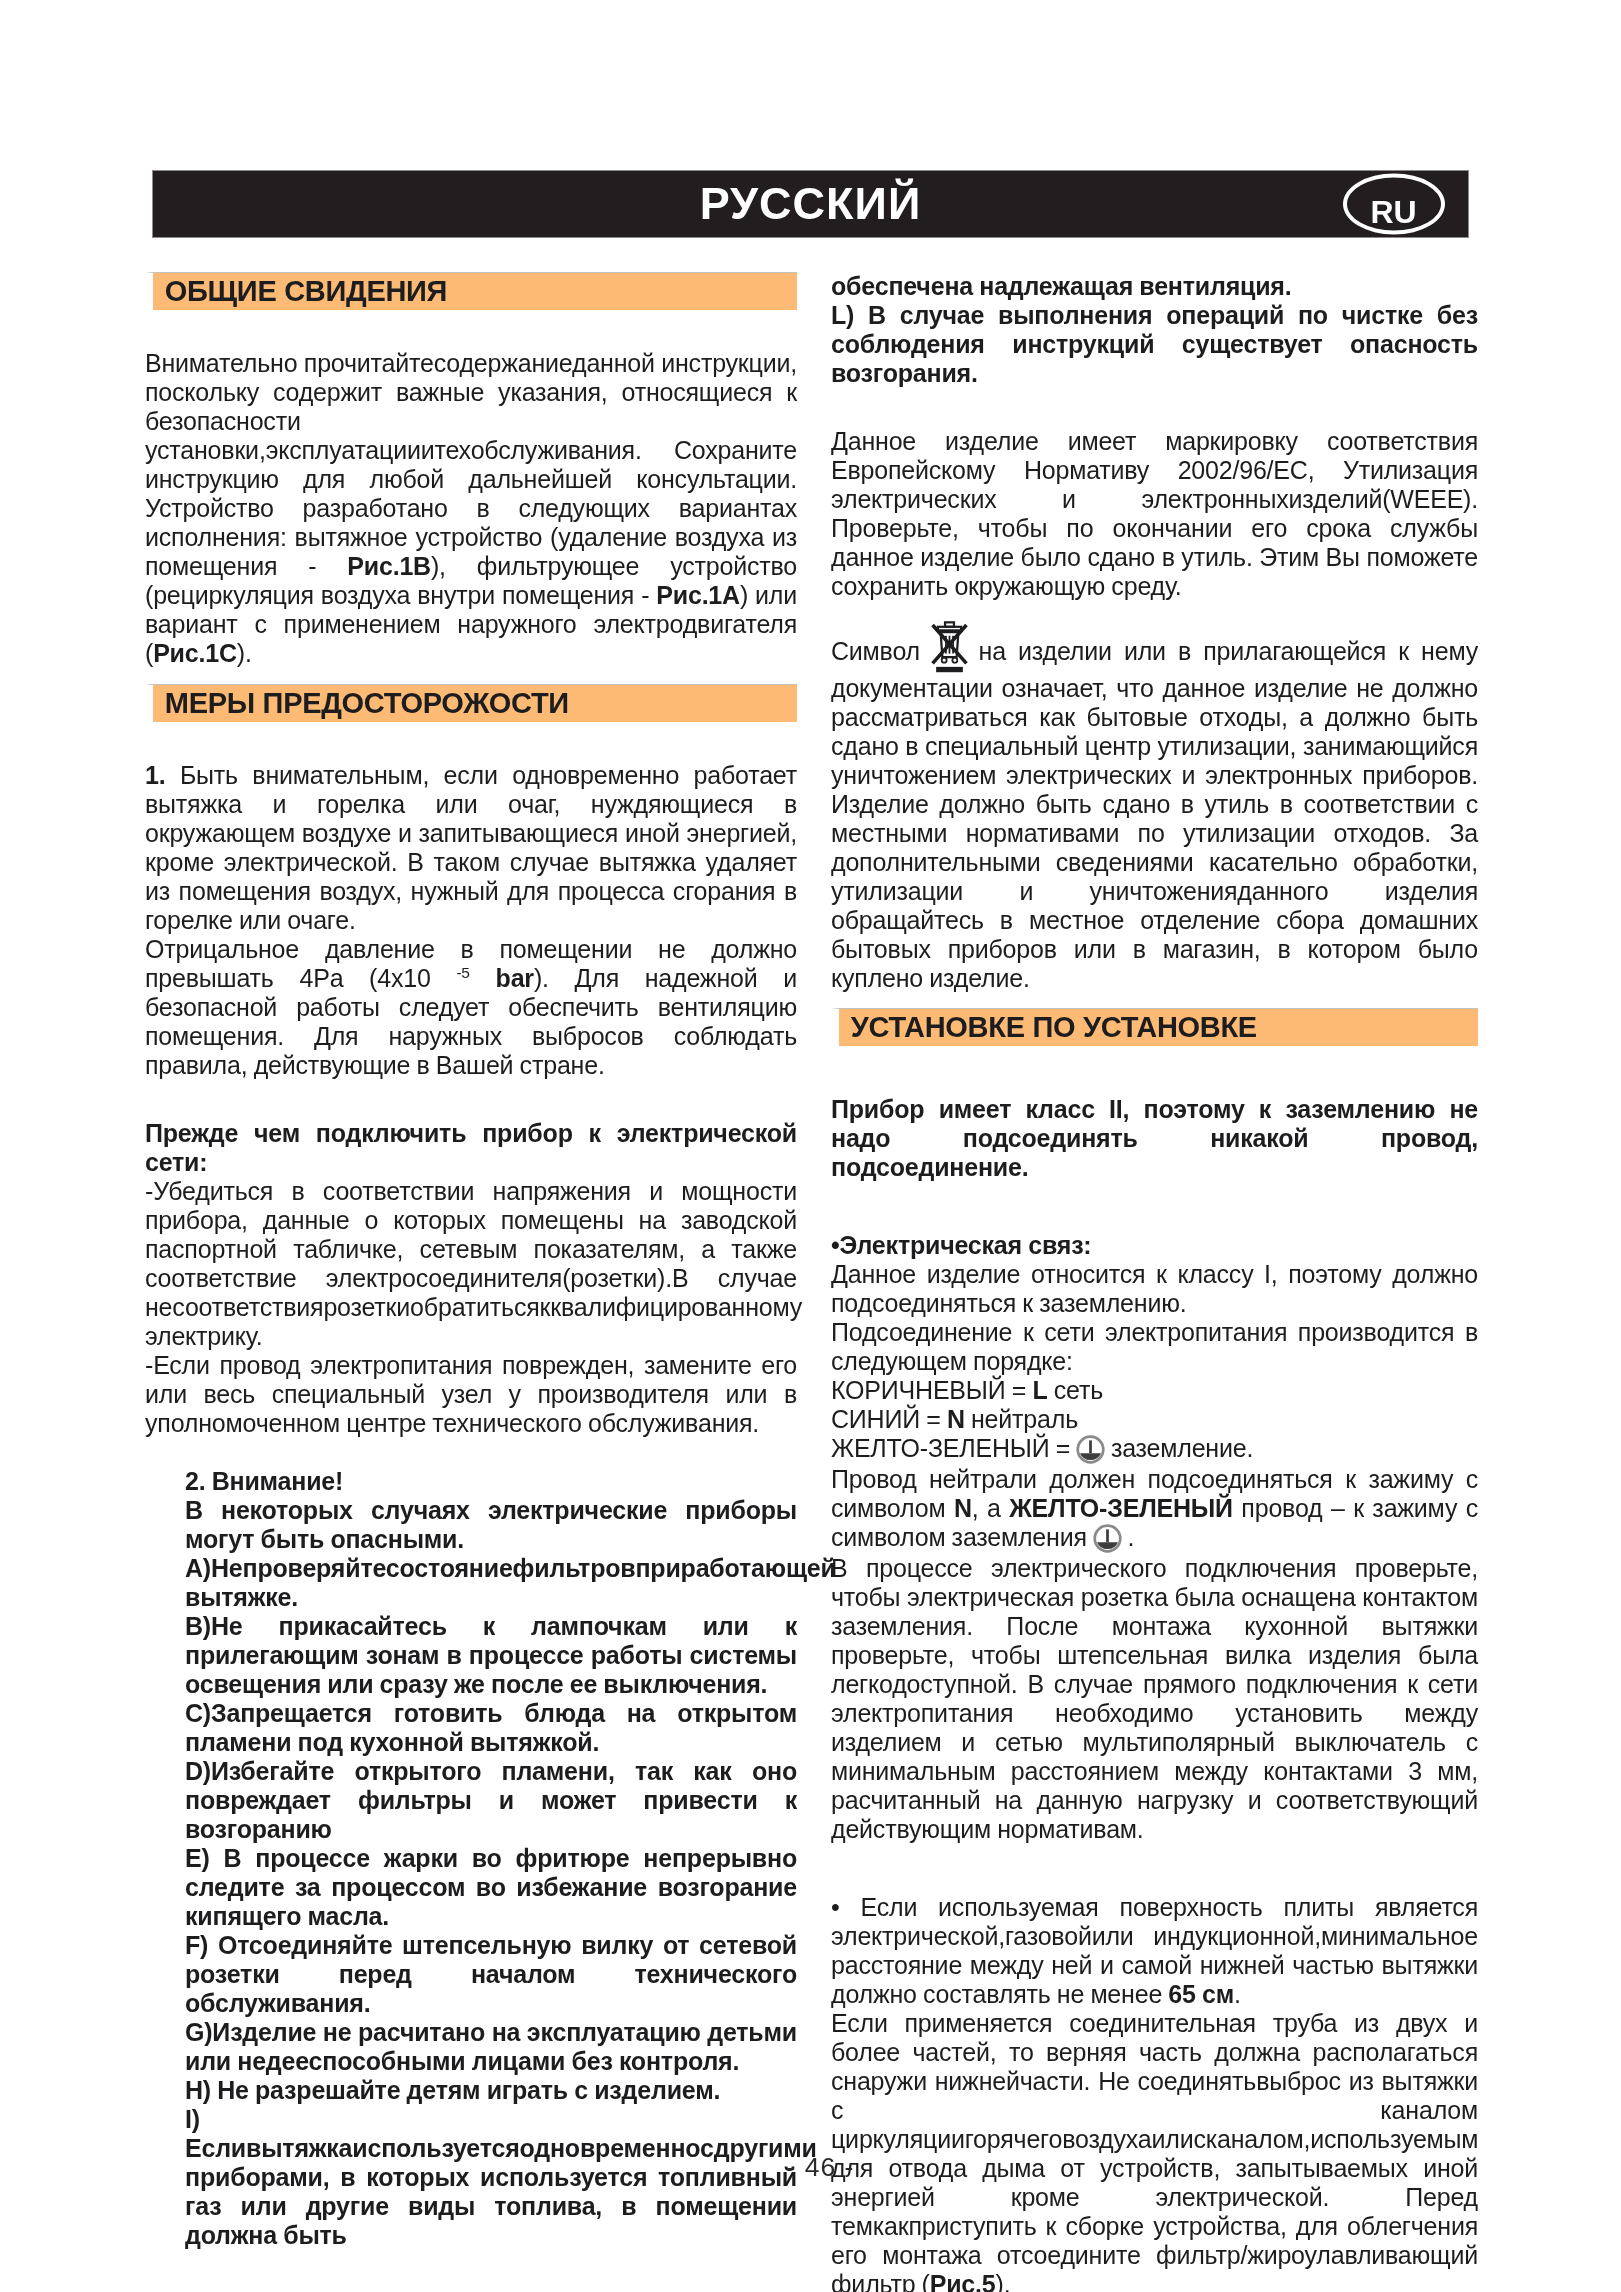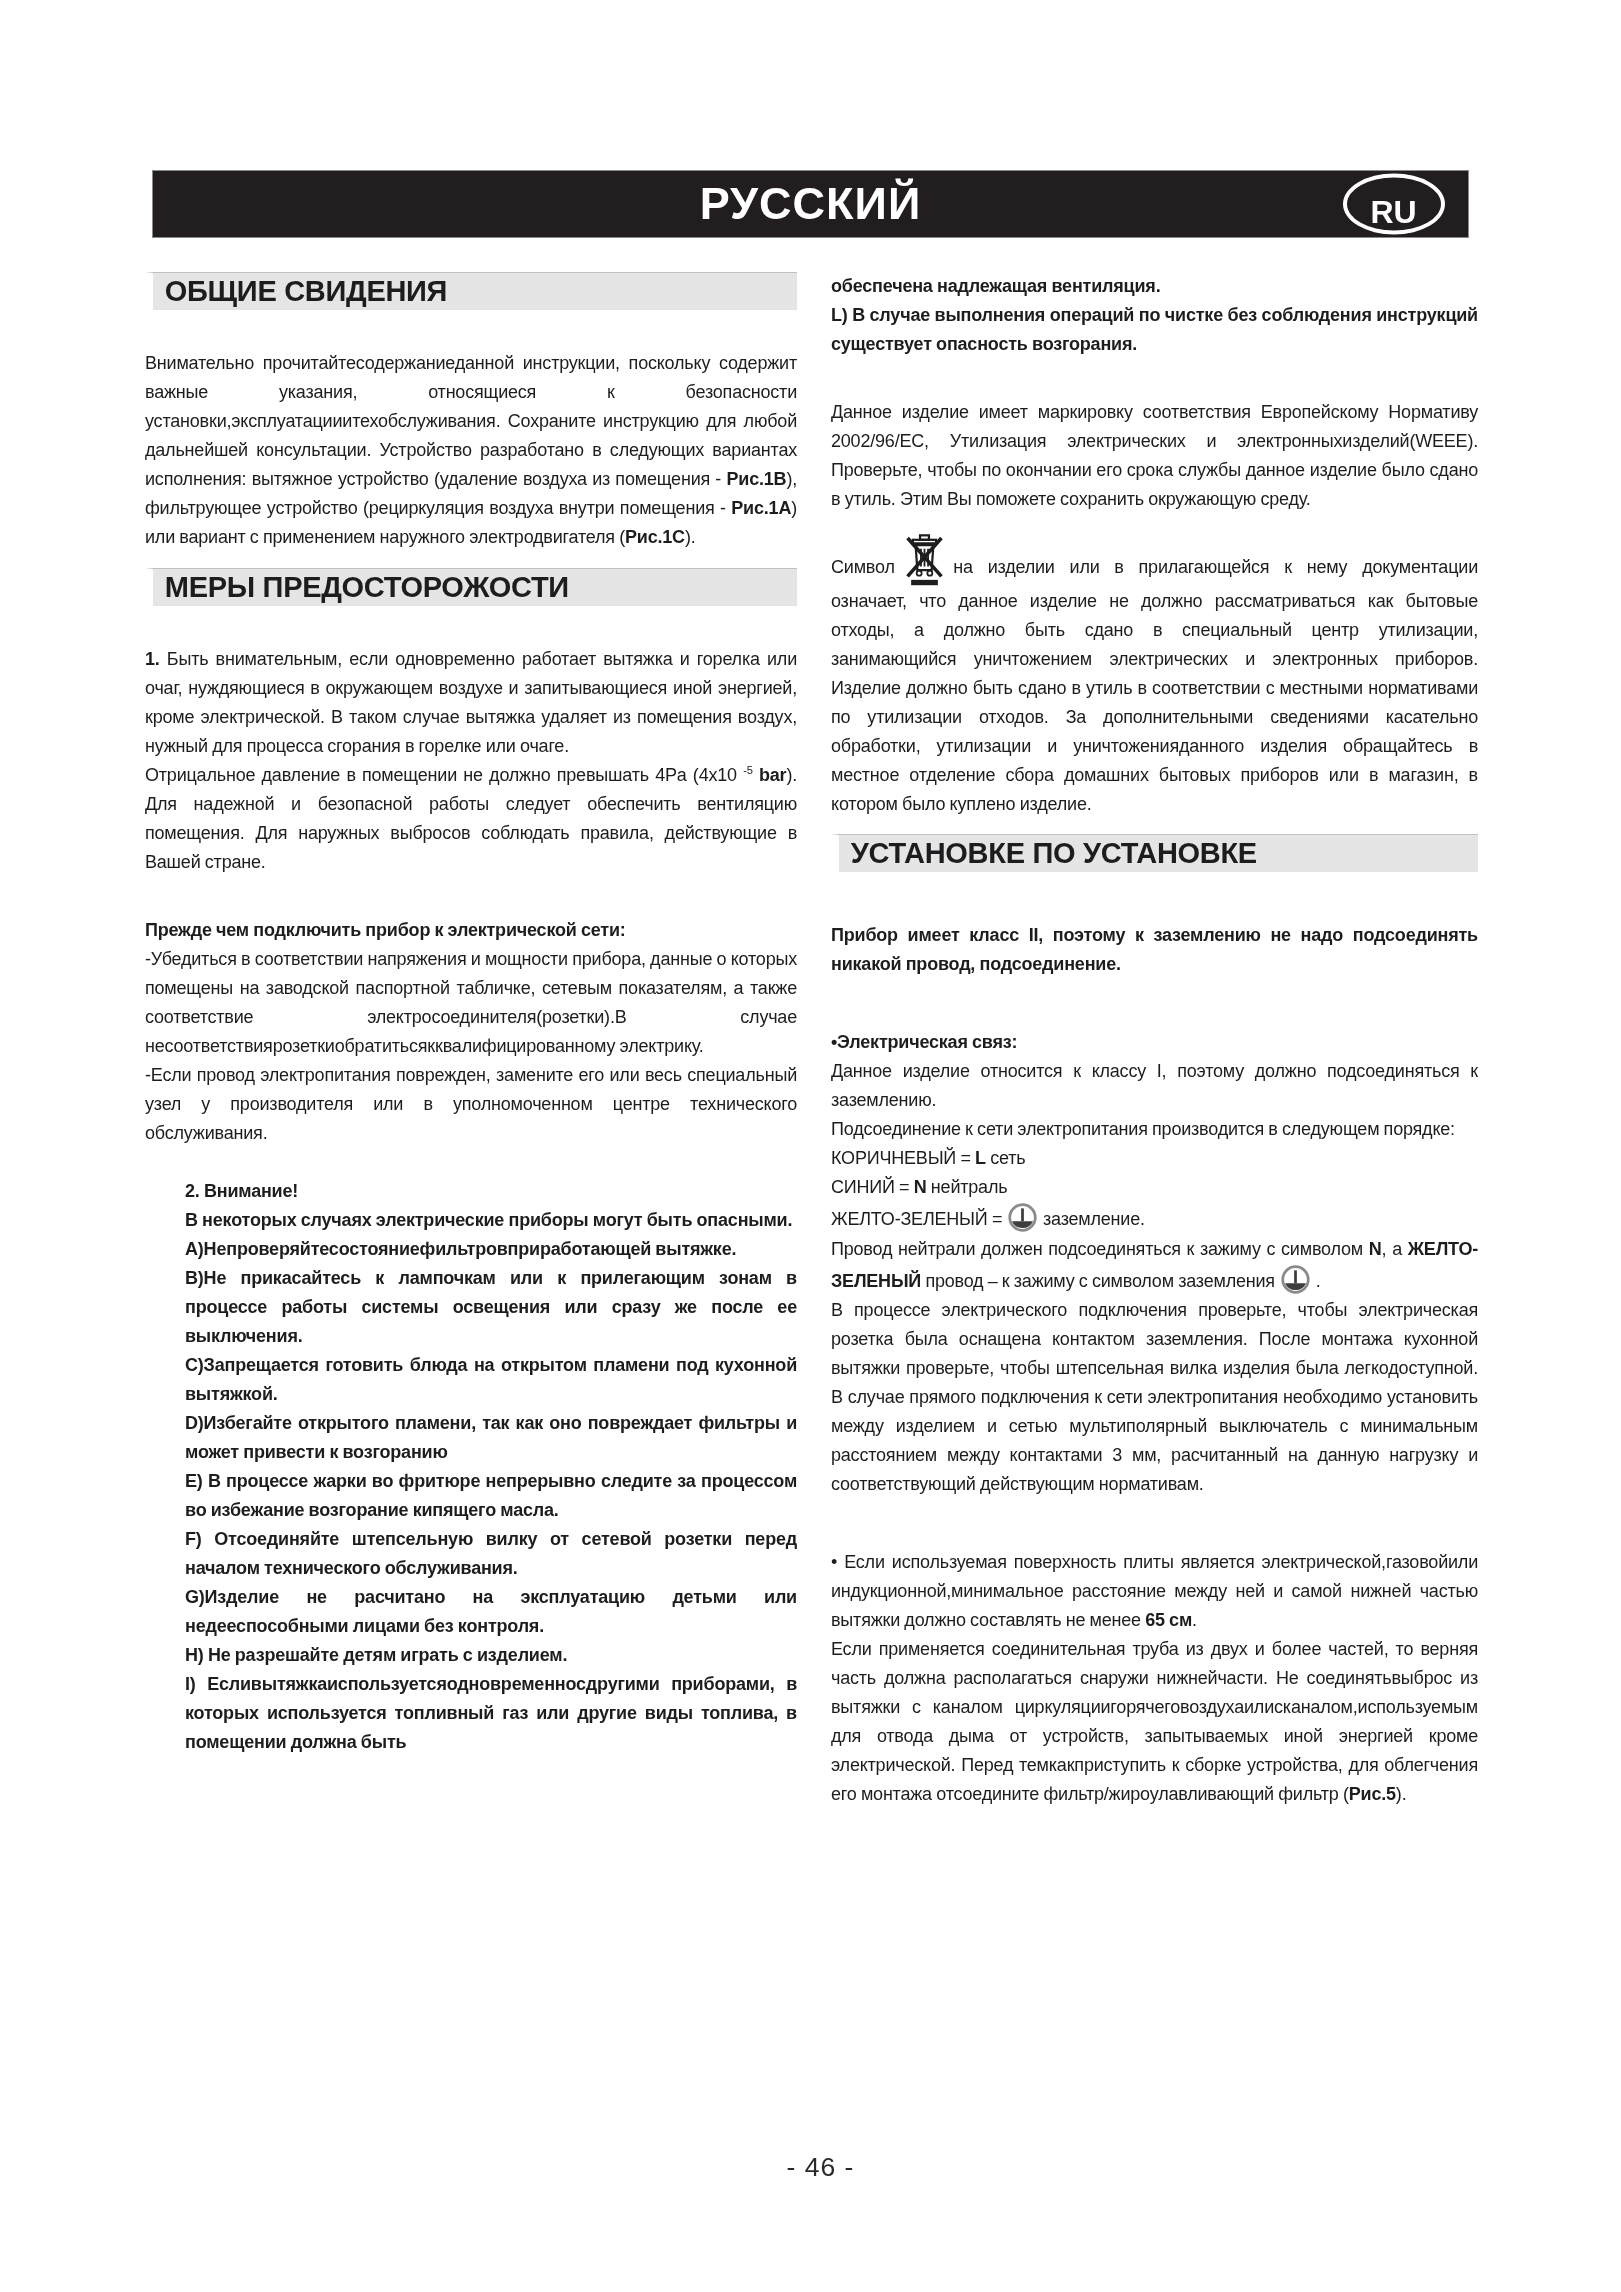--- a/index.html
+++ b/index.html
@@ -25,32 +25,32 @@
     position:absolute;right:23.5px;top:50%;transform:translateY(-50%);
     width:94px;height:53px;
     border:4.9px solid #ffffff;border-radius:50%;
     display:flex;align-items:flex-end;justify-content:center;
     color:#ffffff;font-weight:bold;font-size:32px;letter-spacing:0px;
   }
   .col{position:absolute;top:272px;}
   .col-left{left:145px;width:652px;}
   .col-right{left:831px;width:647px;}
   .section-bar{
-    background:#e5e5e5;
+    background:#fdba74;
     border-left:8.8px solid #ffffff;
     border-top:1px solid #c2c2c2;
     height:37px;
     display:flex;align-items:center;
     padding-left:11.8px;
     font-weight:bold;font-size:29px;color:#1d1d1f;
     letter-spacing:-0.3px;
   }
   .para{
     margin:0;
-    font-size:18px;line-height:29px;
+    font-size:25px;line-height:29px;
     text-align:justify;
     letter-spacing:-0.2px;word-spacing:-0.5px;
     color:#1d1d1f;
   }
   .para.allbold{font-weight:bold;}
   .b{font-weight:bold;}
   sup{font-size:0.62em;vertical-align:super;line-height:0;}
   .gap-sm{margin-top:15.7px;}
   .gap-md{margin-top:29px;margin-left:40px;}
   .gap-lg{margin-top:39px;}

